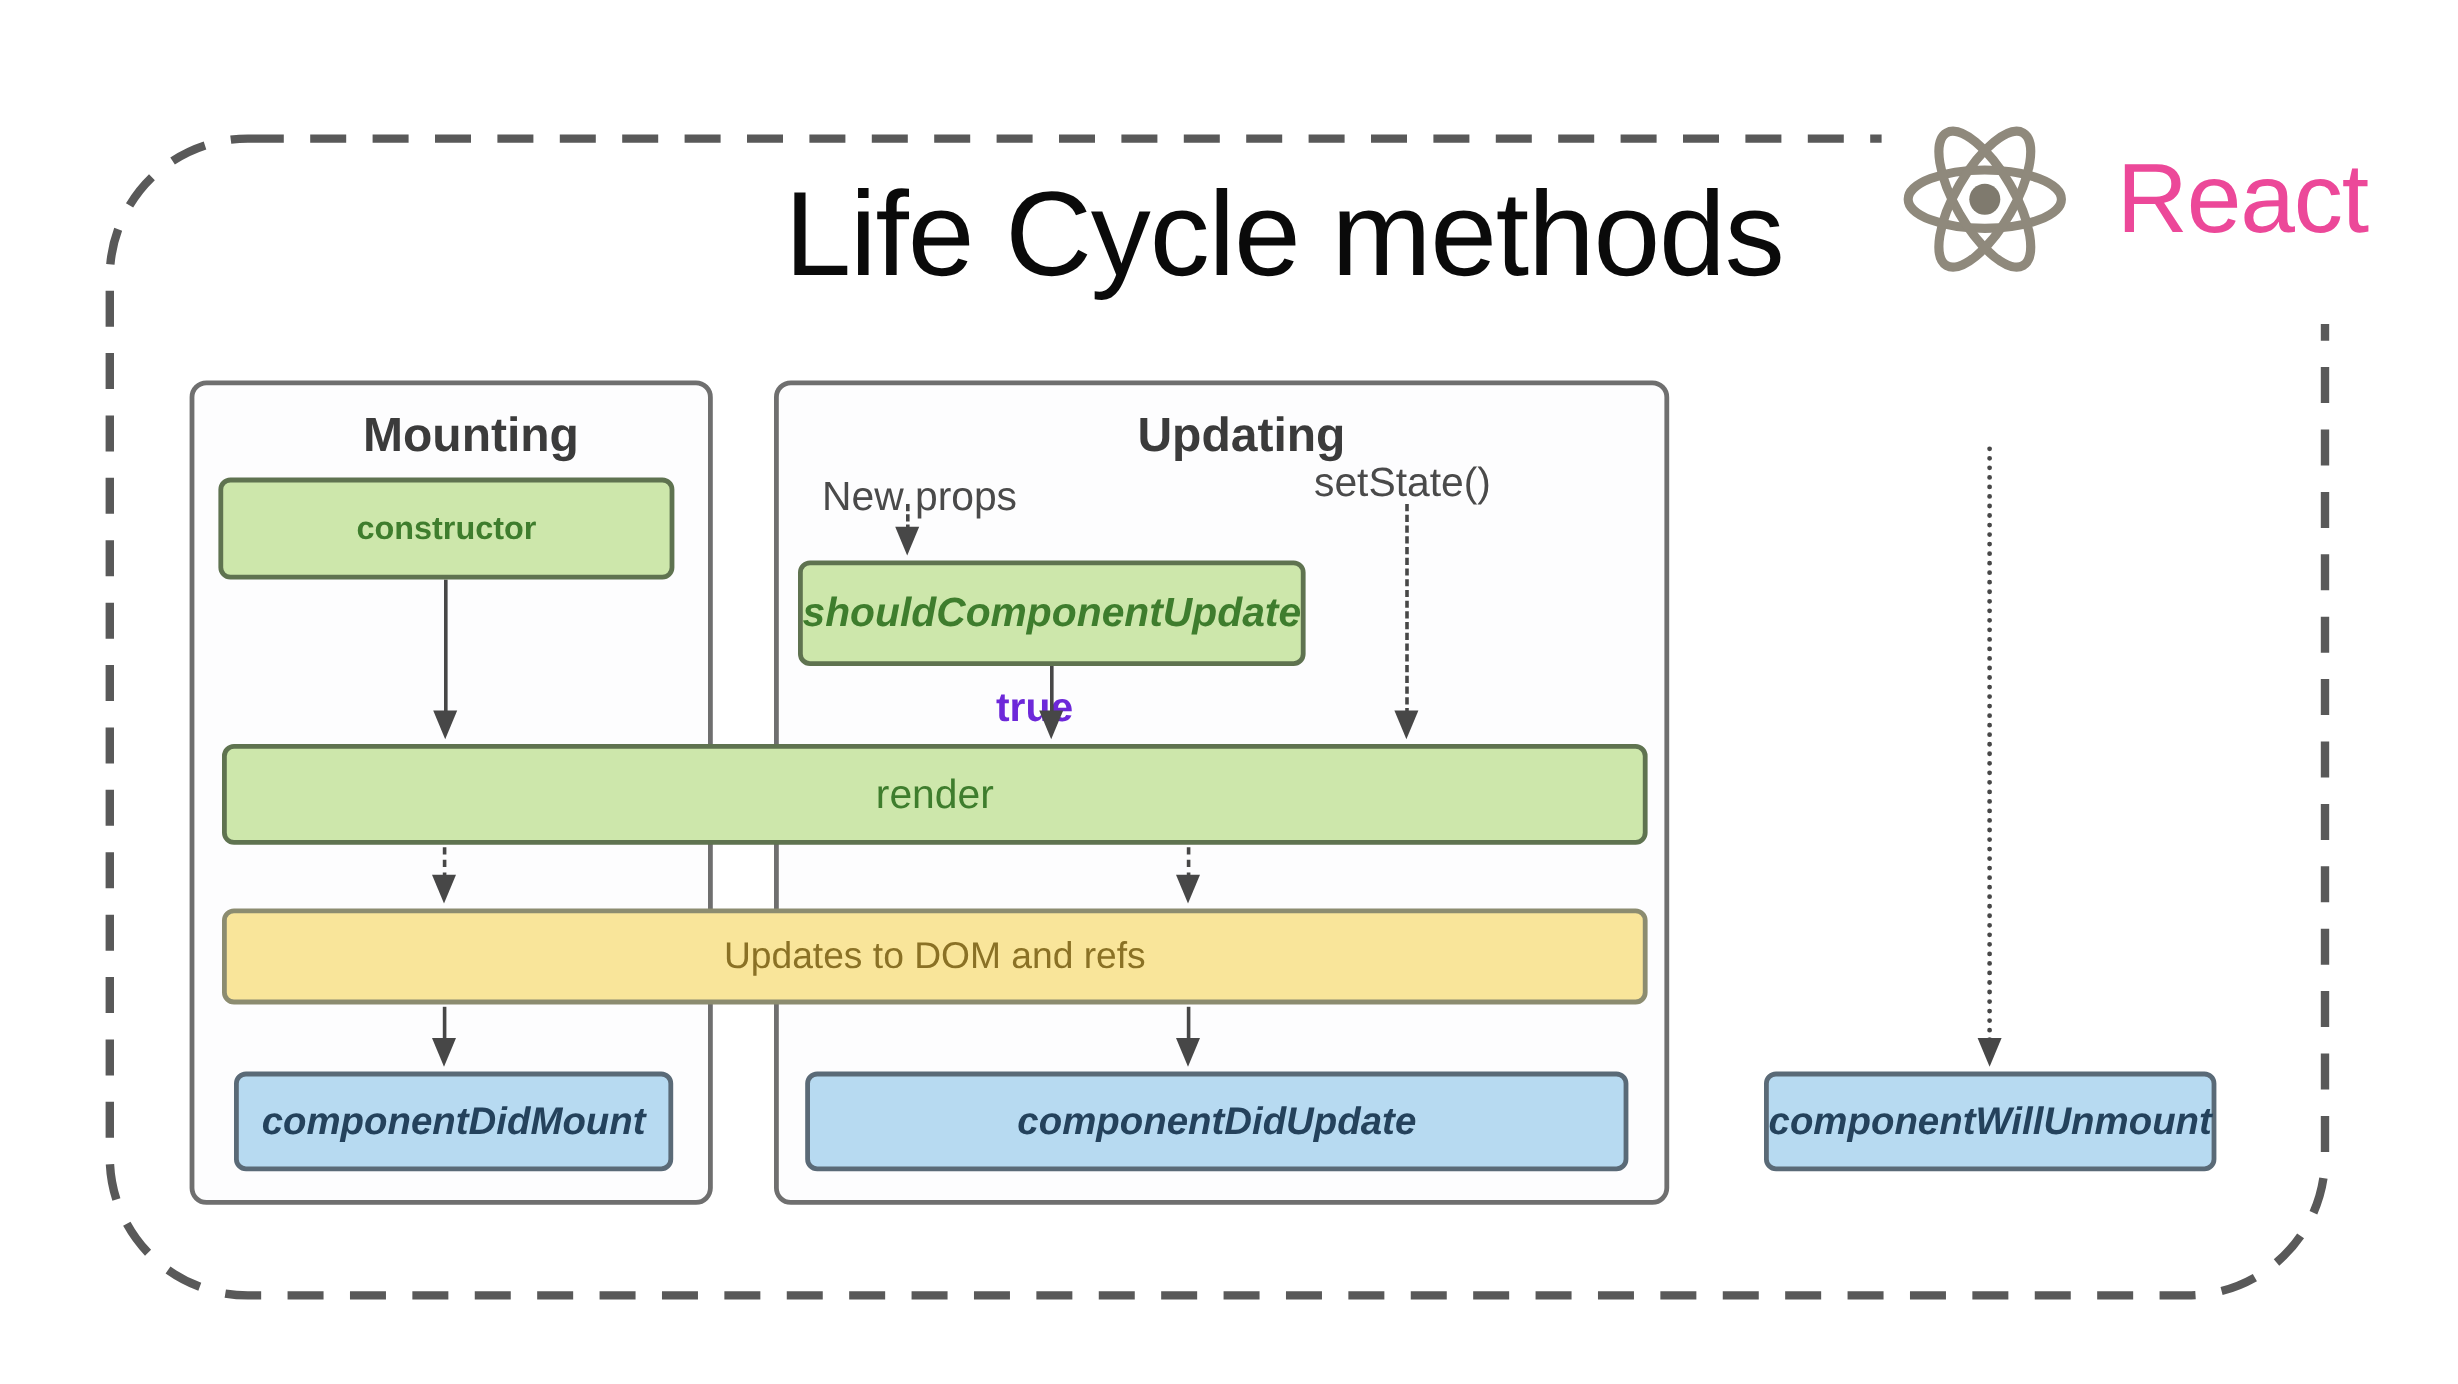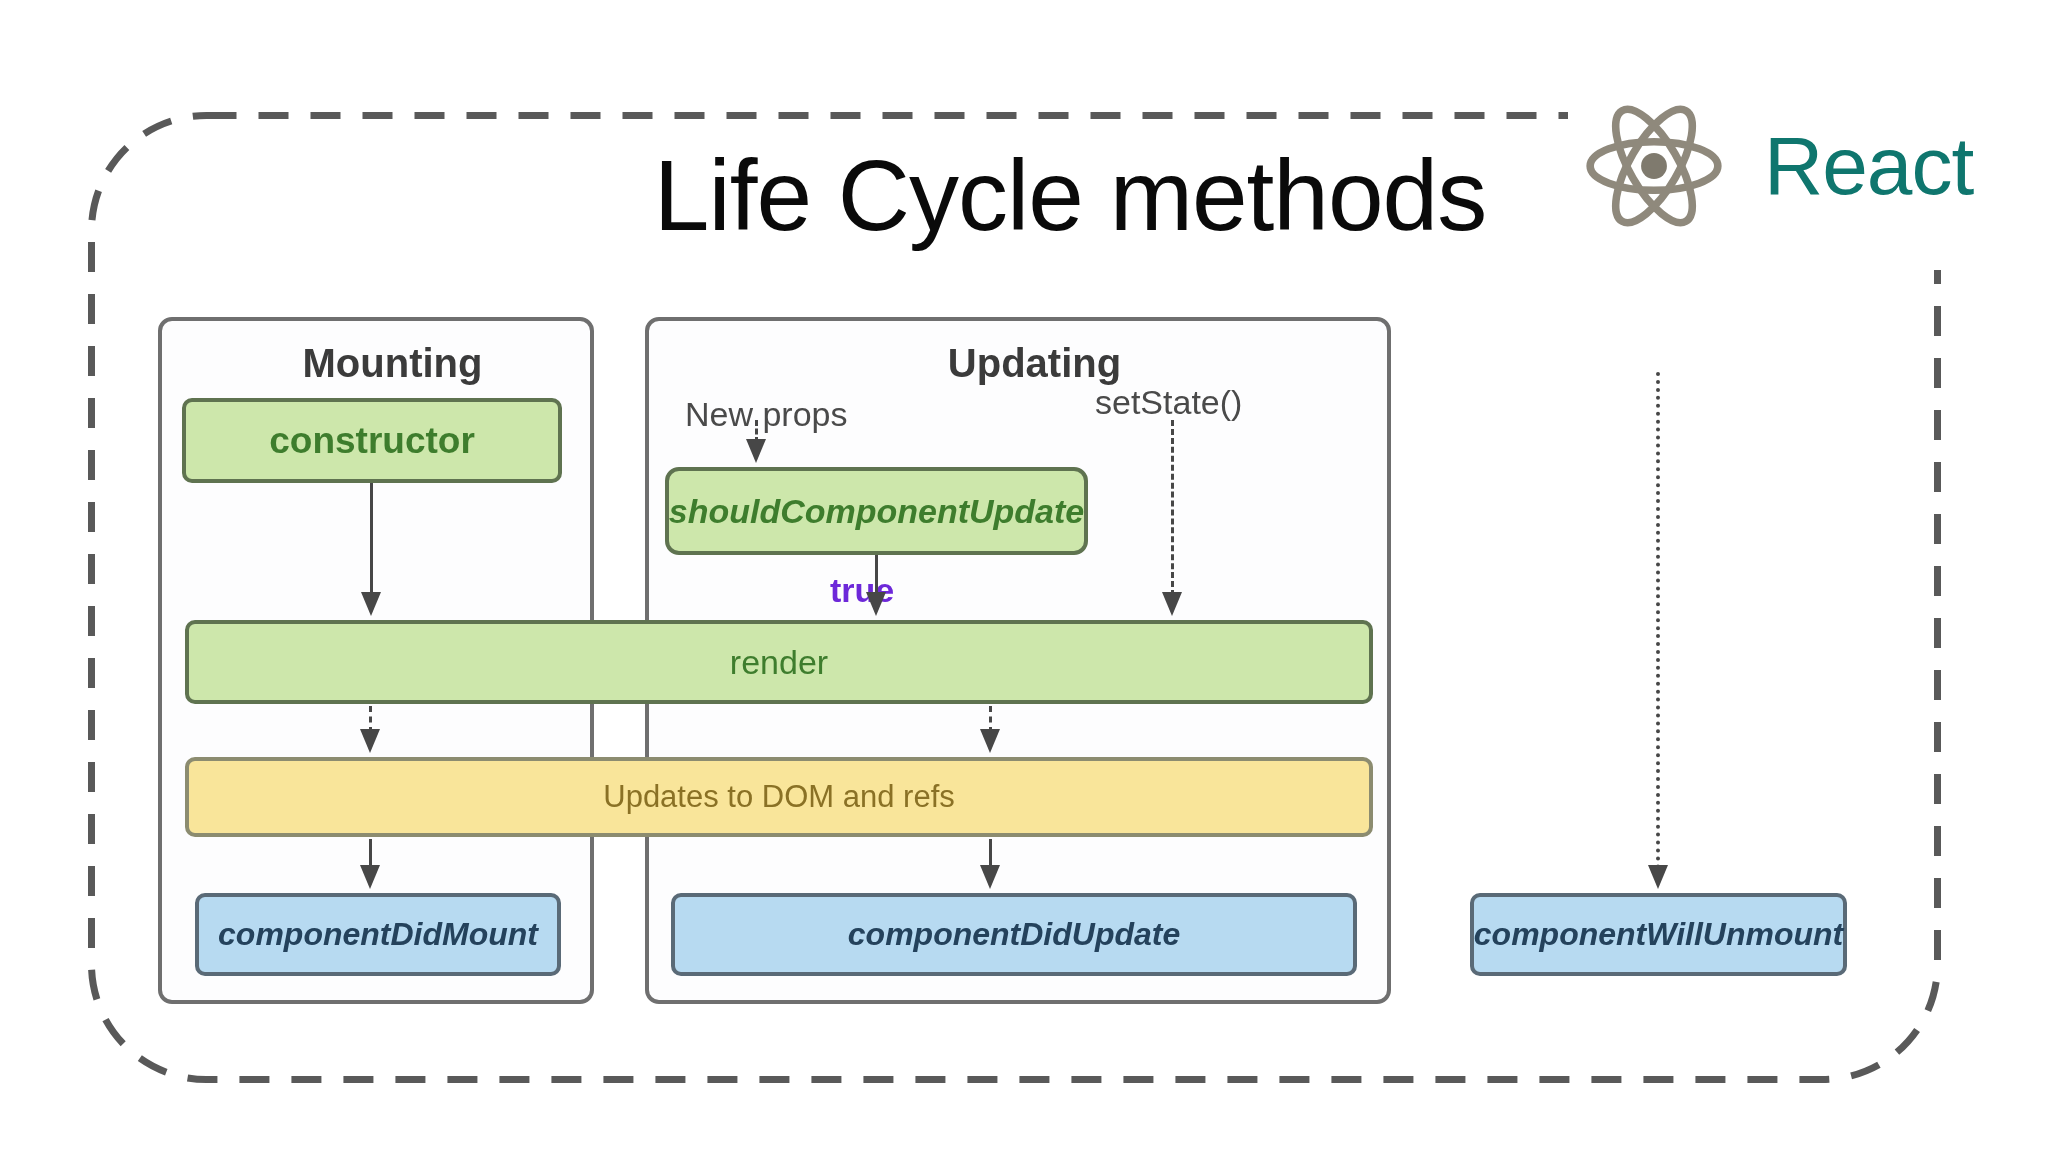--- a/index.html
+++ b/index.html
@@ -14,21 +14,21 @@
     position:absolute; left:70px; top:138px; width:2000px;
     text-align:center; font-size:100px; font-weight:400;
     letter-spacing:-1px; color:#0a0a0a; z-index:2;
   }
 
   .logo {
     position:absolute; left:1568px; top:62px; width:430px; height:208px;
     background:#ffffff; display:flex; align-items:center; gap:34px;
     z-index:6; padding-left:10px; box-sizing:border-box;
   }
-  .logo-text { font-size:82px; color:#0f766e; letter-spacing:-1px; }
+  .logo-text { font-size:82px; color:#ec4899; letter-spacing:-1px; }
 
   .col {
     position:absolute; top:317px; height:687px; box-sizing:border-box;
     background:#fdfdfe; border:4px solid var(--column-border,#6f6f6f);
     border-radius:14px; z-index:1;
   }
   .col-mounting   { left:158px;  width:436px; }
   .col-updating   { left:645px;  width:746px; }
   .col-unmounting { left:1440px; width:436px; }
   .col-header {
@@ -52,22 +52,22 @@
     border:4px solid var(--yellow-border,#8c8c70);
     color:var(--yellow-text,#8a7125);
   }
   .blue {
     background:var(--blue-fill,#b7daf1);
     border:4px solid var(--blue-border,#5a6a77);
     color:var(--blue-text,#24425c);
   }
   .bold-italic { font-weight:bold; font-style:italic; }
 
-  .constructor-node { left:182px; top:398px; width:380px; height:85px; font-size:37px; font-weight:600; }
-  .scu-node         { left:665px; top:467px; width:423px; height:88px; font-size:34px;border-radius:14px; }
+  .constructor-node { left:182px; top:398px; width:380px; height:85px; font-size:27px; font-weight:600; }
+  .scu-node         { left:665px; top:467px; width:423px; height:88px; font-size:34px; }
   .render-bar       { left:185px; top:620px; width:1188px; height:84px; font-size:34px; }
   .dom-bar          { left:185px; top:757px; width:1188px; height:80px; font-size:31px; }
   .cdm-node         { left:195px;  top:893px; width:366px; height:83px; font-size:32px; }
   .cdu-node         { left:671px;  top:893px; width:686px; height:83px; font-size:32px; }
   .cwu-node         { left:1470px; top:893px; width:377px; height:83px; font-size:32px; }
 
   .flow-label {
     position:absolute; z-index:2; font-size:34px; color:#4a4a4a; white-space:nowrap;
   }
   .new-props  { left:685px;  top:383px;margin-top:12px; }

